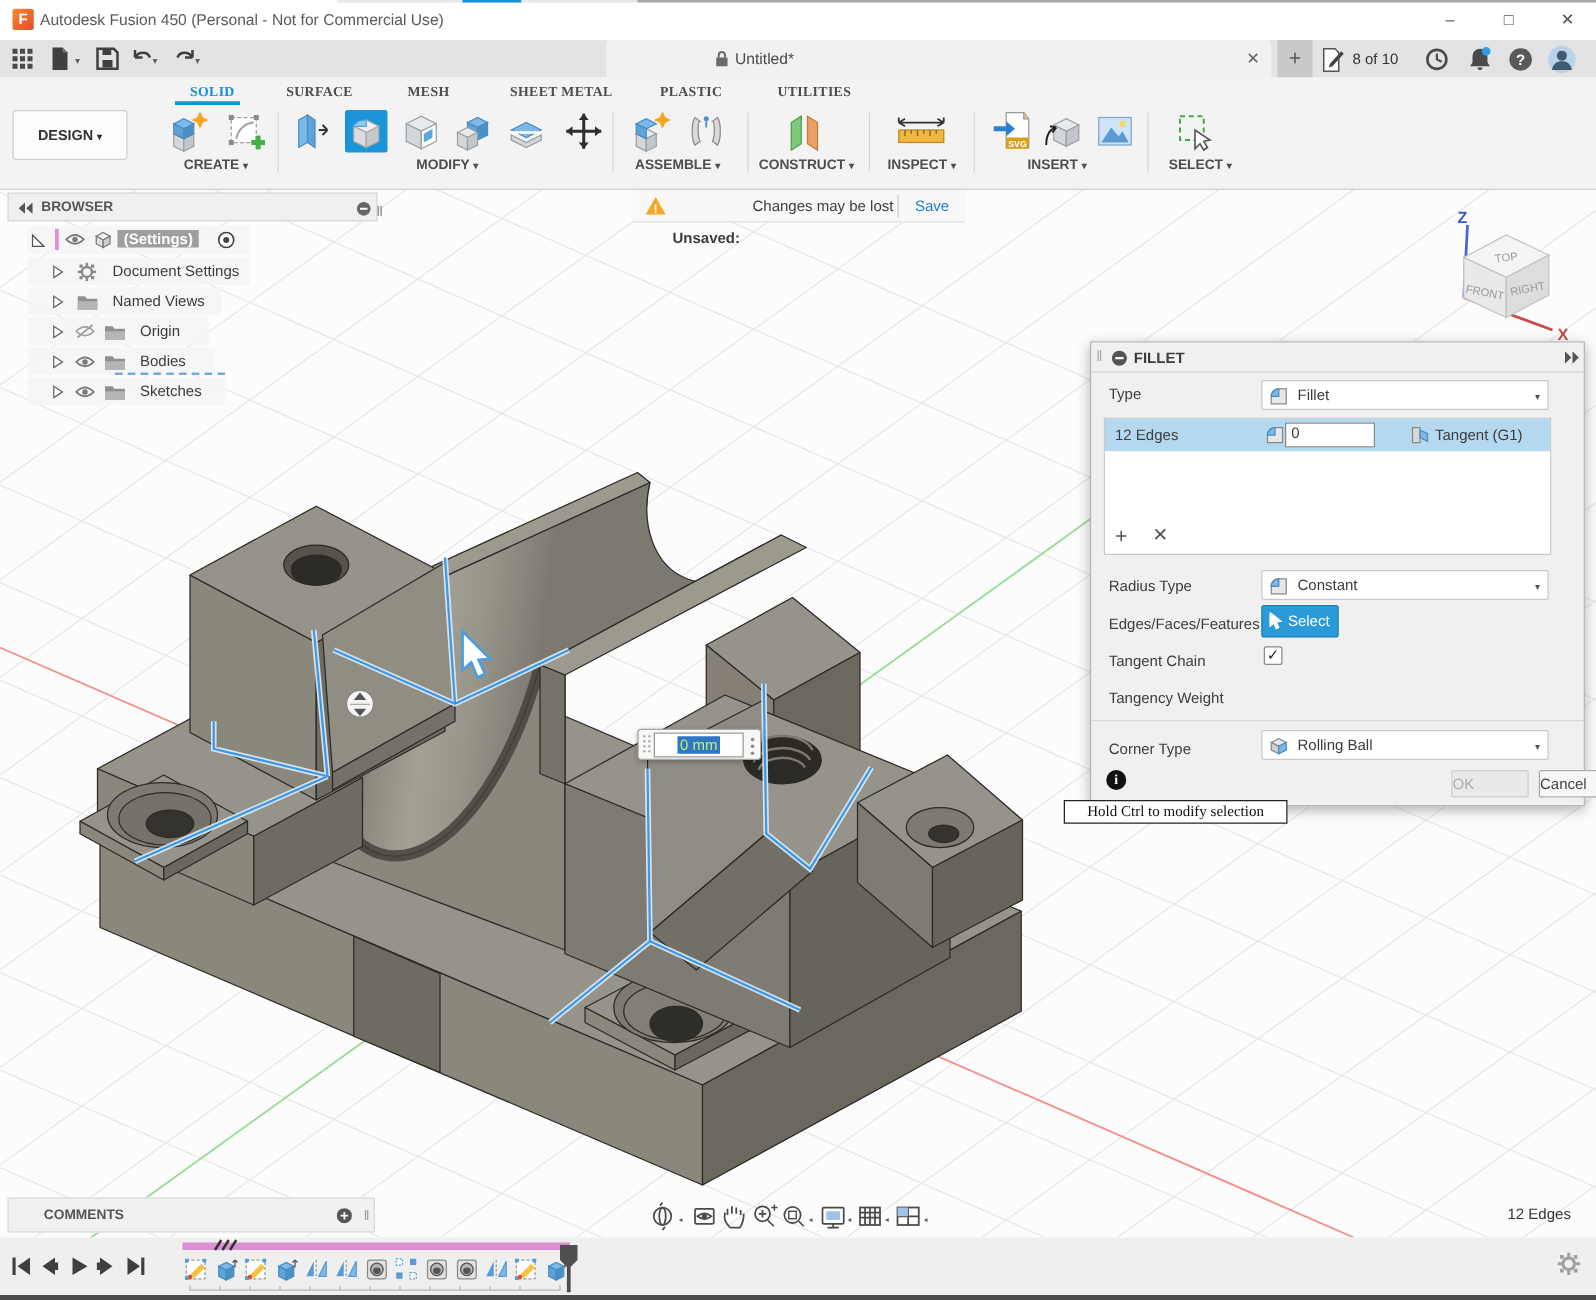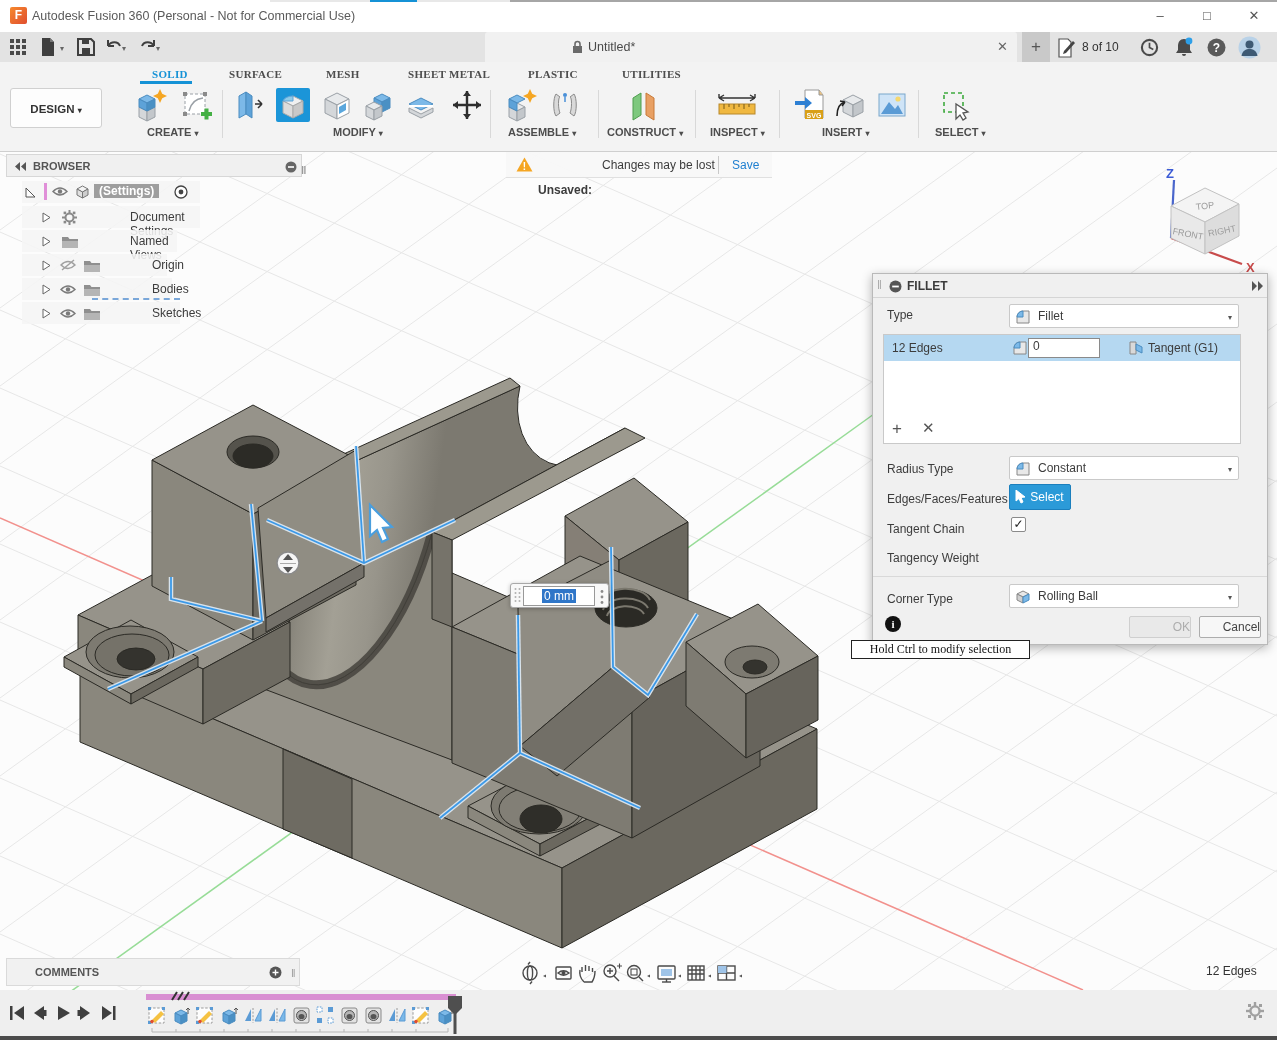--- a/index.html
+++ b/index.html
@@ -27,53 +27,53 @@
 .ricon { top:26px; width:34px; height:34px; }
 .ricon.active-tool { background:#1b95d8; border-radius:2px; }
 .rlabel { top:64px; font-size:11px; font-weight:bold; color:#4d4d4d; }
 .rsep { top:28px; width:1px; height:48px; background:#d8d8d8; }
 #viewport { left:0; top:152px; width:1277px; height:838px; overflow:hidden; background:#fcfcfc;}
 #warnbar { left:506px; top:0px; width:266px; height:26px; background:rgba(248,248,248,0.95); border-bottom:1px solid #e0e0e0; font-size:12px; }
 #warnbar b { color:#3c3c3c; }
 .panel-hdr { background:#f0f0f0; border:1px solid #d7d7d7; font-size:11px; font-weight:bold; color:#555; }
 #browser-hdr { left:6px; top:2px; width:296px; height:23px; line-height:22px; }
 .tree-row { left:22px; height:22px; background:rgba(245,245,245,0.88); font-size:12px; color:#3c3c3c; }
-.tree-label { position:absolute; top:4px;margin-left:40px; }
+.tree-label { position:absolute; top:4px; }
 #comments-bar { left:6px; top:806px; width:294px; height:28px; background:#f1f1f1; border:1px solid #dadada; font-size:11px; font-weight:bold; color:#555; line-height:26px; }
 #dialog { left:872px; top:121px; width:396px; height:372px; background:#f0f0f0; border:1px solid #b9b9b9; box-shadow:0 3px 10px rgba(0,0,0,0.3); font-size:12px; color:#3c3c3c; }
 #dlg-hdr { left:0; top:0; width:100%; height:24px; border-bottom:1px solid #d5d5d5; }
 .dd { background:#fff; border:1px solid #c9c9c9; border-radius:2px; height:24px; font-size:12px; color:#3c3c3c; }
 .dd .dda { position:absolute; right:6px; top:8px; font-size:8px; color:#555; }
 .dlbl { font-size:12px; color:#3c3c3c; }
 #sel-list { left:10px; top:60px; width:358px; height:110px; background:#fff; border:1px solid #c9c9c9; }
 #sel-row { left:0; top:0; width:100%; height:26px; background:#b5d8f1; }
 #sel-input { left:144px; top:3px; width:72px; height:20px; background:#fff; border:1px solid #8a8a8a; font-size:12px; padding-left:4px; }
 #select-btn { left:136px; top:210px; width:62px; height:26px; background:#2b9ad8; border:1px solid #1b7fbd; border-radius:2px; color:#fff; font-size:12px; text-align:center; line-height:24px; }
 #checkbox { left:138px; top:243px; width:15px; height:15px; background:#fff; border:1px solid #8a8a8a; border-radius:2px; font-size:12px; line-height:13px; text-align:center; color:#222; }
-.btn { border-radius:2px; font-size:12px; text-align:right; line-height:20px; height:22px; width:62px; }
+.btn { border-radius:2px; font-size:12px; text-align:left; line-height:20px; height:22px; width:62px;margin-left:32px; }
 #ok-btn { left:256px; top:342px; background:#e9e9e9; border:1px solid #cfcfcf; color:#adadad; }
 #cancel-btn { left:326px; top:342px; background:#f7f7f7; border:1px solid #adadad; color:#444; }
 #tooltip { left:851px; top:488px; width:179px; height:19px; background:#fff; border:1px solid #222; font-family:"Liberation Serif", serif; font-size:12px; color:#111; text-align:center; line-height:17px;}
 #dim-input { left:510px; top:431px; width:99px; height:25px; background:#f8f8f8; border:1px solid #a8a8a8; border-radius:3px; box-shadow:0 1px 4px rgba(0,0,0,0.25); }
 #dim-field { position:absolute; left:12px; top:2px; width:72px; height:20px; background:#fff; border:1px solid #999; font-size:12px; text-align:center; line-height:19px;}
-#dim-field span { background:#2f76c8; color:#ffffff; padding:0 2px; }
+#dim-field span { background:#2f76c8; color:#bef264; padding:0 2px; }
 #status-edges { left:1206px; top:812px; font-size:12px; color:#333; }
 #timeline { left:0; top:990px; width:1277px; height:46px; background:#efefef; }
 #timeline-dark { left:0; top:1036px; width:1277px; height:4px; background:#4b4b4b; }
 #pinkbar { left:146px; top:4px; width:310px; height:6px; background:#d98fd2; }
 text { font-family:"Liberation Sans", sans-serif; }
 </style>
 </head>
 <body>
 
 <div id="app">
 
   <div class="abs" id="titlebar">
     <div class="abs" id="fusion-logo">F</div>
-    <div class="abs" id="title-text">Autodesk Fusion 360 (Personal - Not for Commercial Use)</div>
+    <div class="abs" id="title-text">Autodesk Fusion 450 (Personal - Not for Commercial Use)</div>
     <div class="abs winctl" style="left:1152px;">–</div>
     <div class="abs winctl" style="left:1199px;">□</div>
     <div class="abs winctl" style="left:1246px;">✕</div>
   </div>
   <div class="abs strip" style="left:270px;width:240px;background:#e8e8e8;"></div>
   <div class="abs strip" style="left:370px;width:47px;background:#1592d6;"></div>
   <div class="abs strip" style="left:510px;width:767px;background:#a6a6a6;"></div>
 
   <div class="abs" id="appbar">
     <svg class="abs qat-i" style="left:8px;" viewBox="0 0 20 20">

